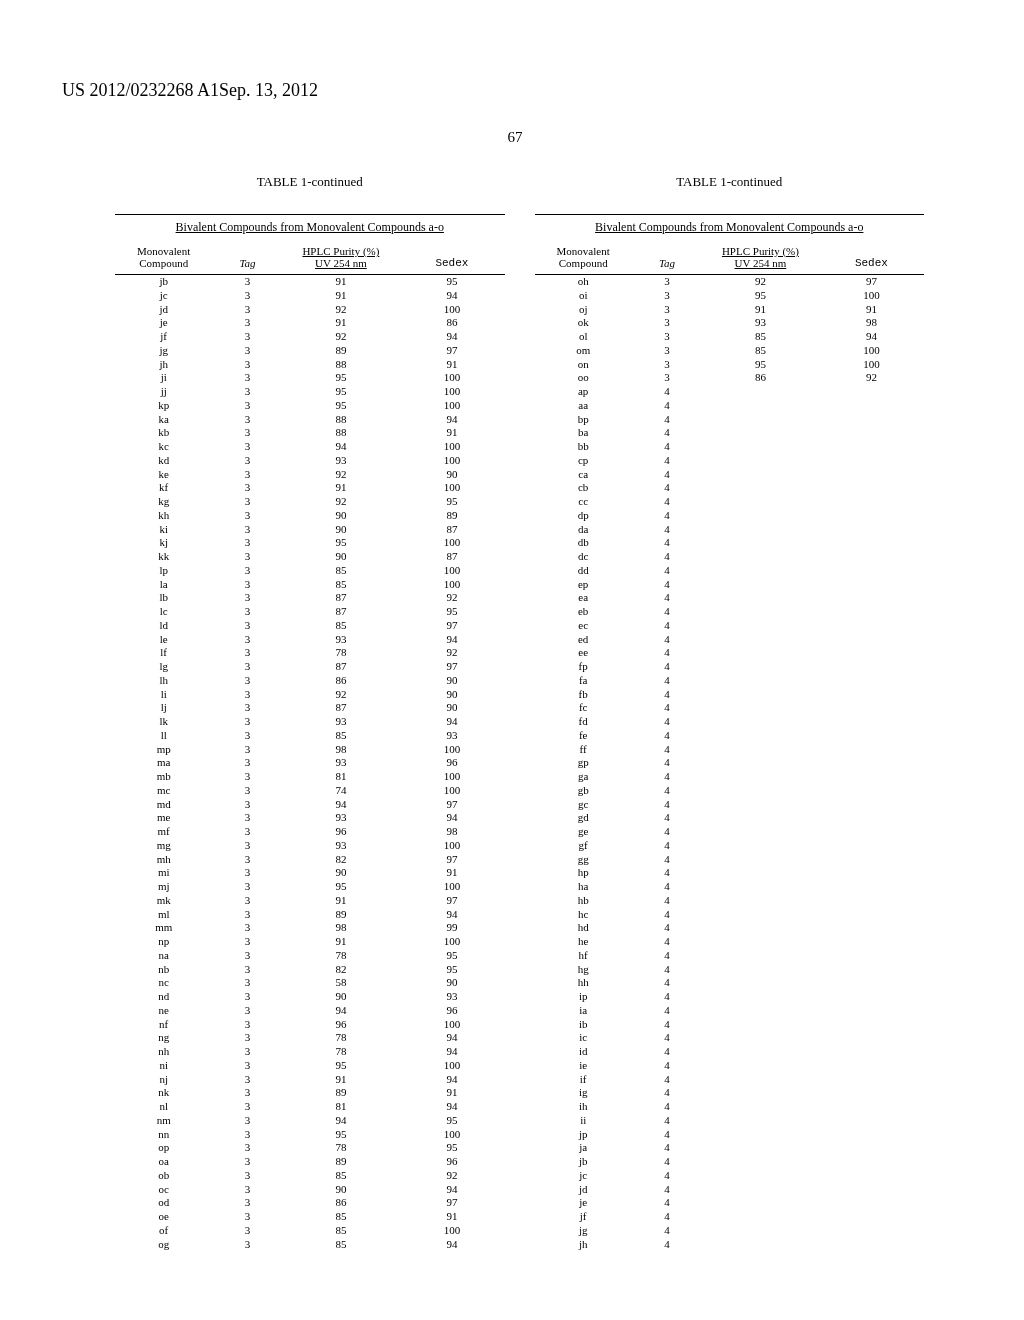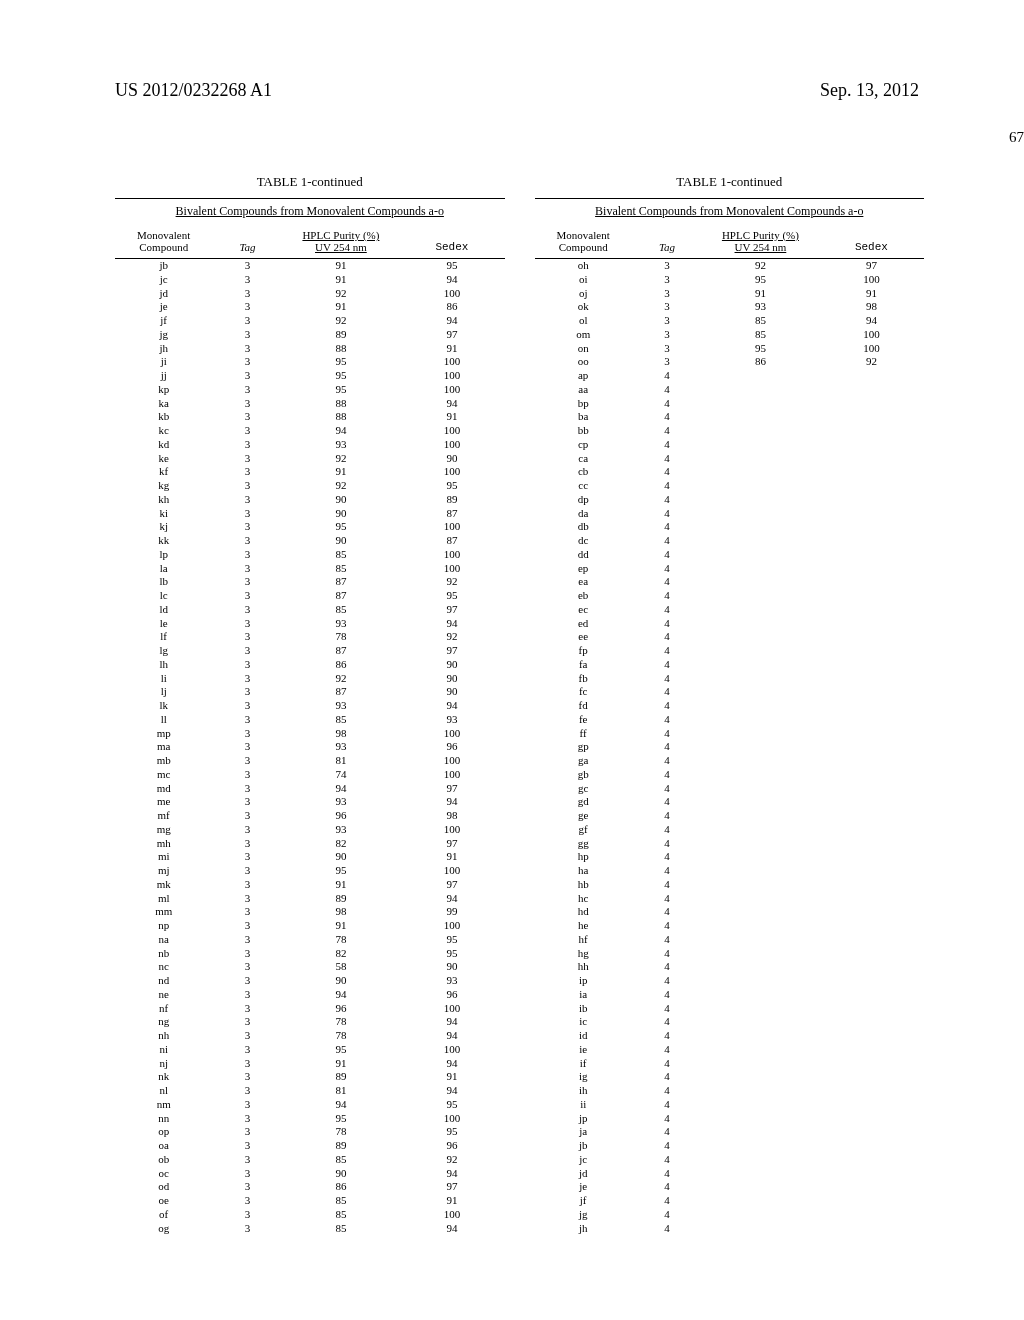--- a/index.html
+++ b/index.html
@@ -8,43 +8,42 @@
       font-size: 12px;
       margin: 0;
       padding: 0;
       width: 1024px;
       height: 1320px;
       background: white;
       position: relative;
     }
     .header {
       display: flex;
-      justify-content: space-between;
-      padding: 80px 105px 0 115px;
+      padding: 80px 105px 0 62px;
       font-size: 18px;
     }
     .page-number {
-      text-align: right;
+      text-align: center;
       font-size: 15px;
       margin-top: 28px;
       margin-bottom: 28px;
       margin-left: 6px;
     }
     .columns {
       display: flex;
       padding: 0 100px 0 115px;
       gap: 30px;
     }
     .column {
       flex: 1;
     }
     .table-title {
       text-align: center;
       font-size: 13px;
-      margin-bottom: 8px;
+      margin-bottom: 24px;
     }
     .table-subtitle {
       text-align: left;
       font-size: 12px;
       text-decoration: underline;
       padding-bottom: 2px;
     }
     table {
       width: 100%;
       border-collapse: collapse;

